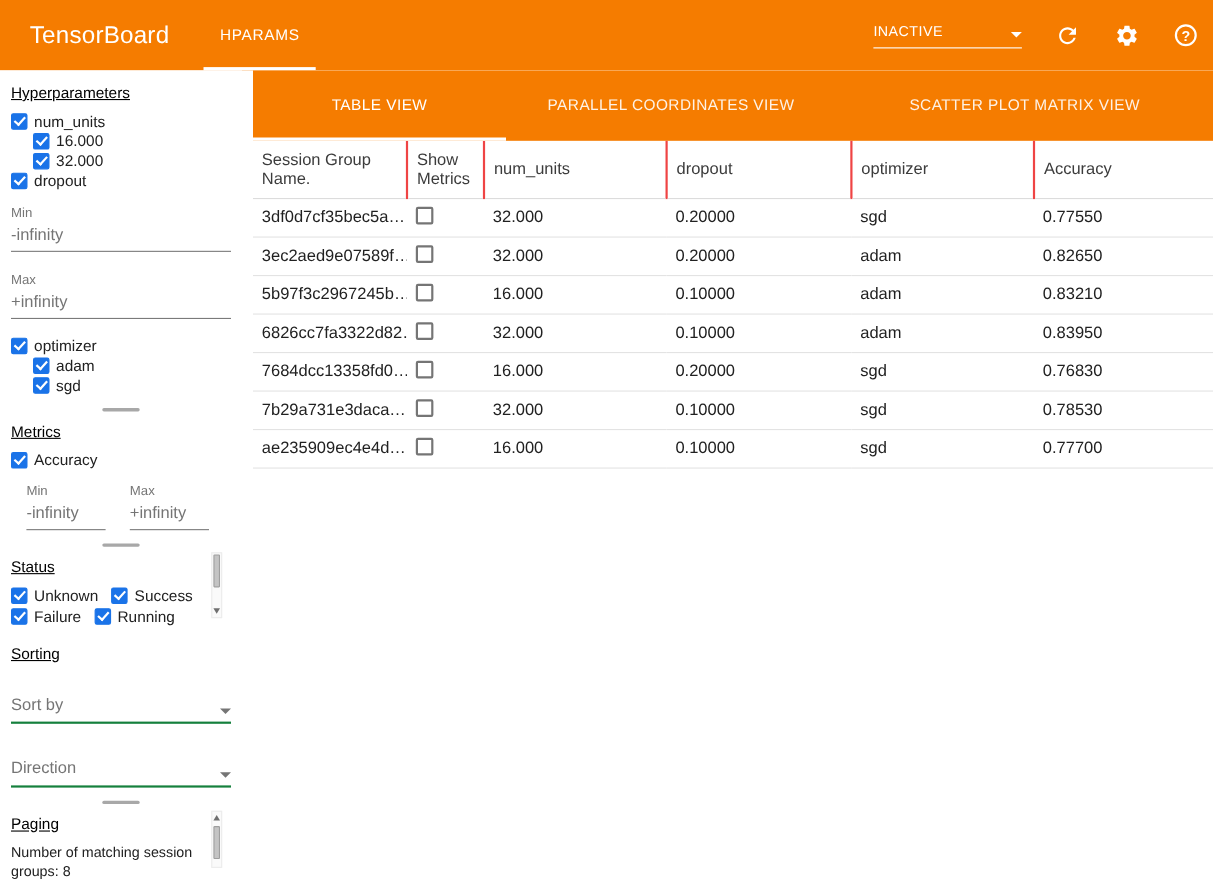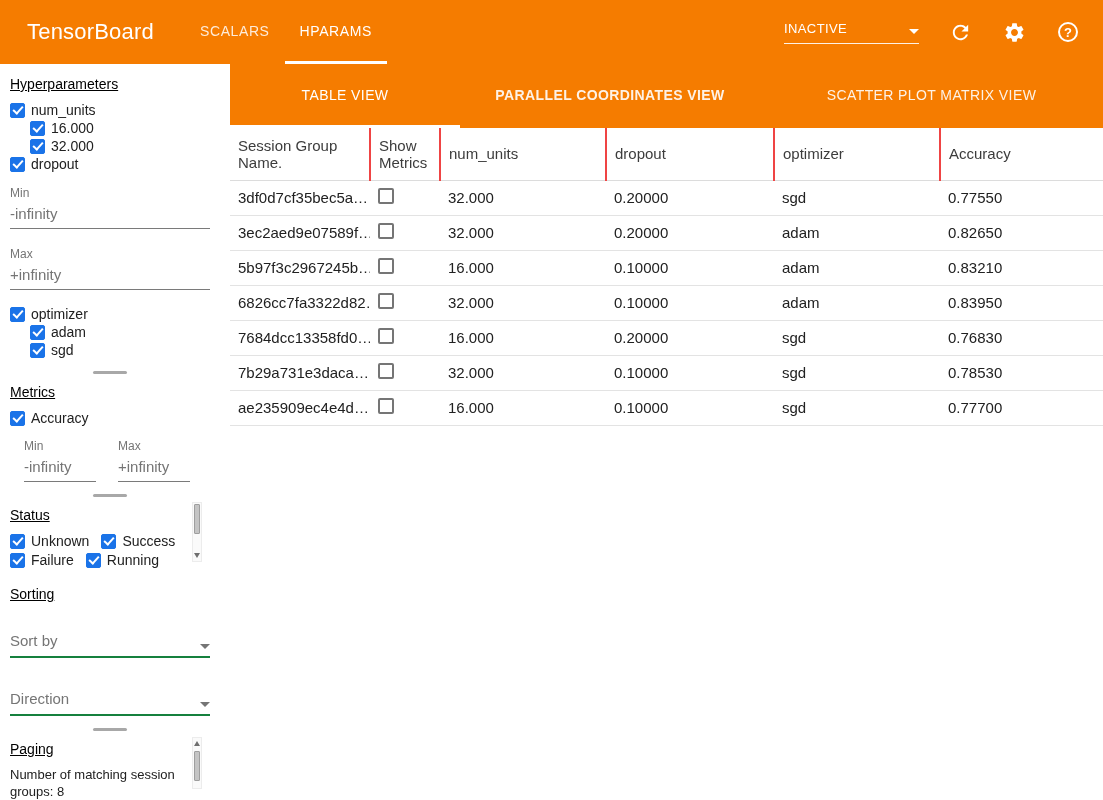--- a/index.html
+++ b/index.html
@@ -19,21 +19,21 @@
     font-size:22px; line-height:64px; padding-left:27px; width:185px;
     font-weight:400; letter-spacing:0.2px; flex:none;
   }
   .nav-tabs { display:flex; height:64px; }
   .nav-tab {
     padding:0 15px; display:flex; align-items:center; font-size:14px;
     letter-spacing:0.6px; cursor:pointer; border-bottom:3px solid transparent;
     color:rgba(255,255,255,0.85); text-transform:uppercase;
   }
   .nav-tab.active { color:#fff; border-bottom-color:#fff; }
-  .header-right { margin-left:auto; display:flex; align-items:center; gap:28px; padding-right:22px; }
+  .header-right { margin-left:auto; display:flex; align-items:center; gap:28px; padding-right:12px; }
   .status-select {
     width:135px; border-bottom:1px solid rgba(255,255,255,0.9);
     display:flex; justify-content:space-between; align-items:flex-end;
     padding-bottom:7px; font-size:13px; letter-spacing:0.4px; cursor:pointer;
   }
   .caret {
     width:0; height:0; border-left:5px solid transparent;
     border-right:5px solid transparent; border-top:5px solid #fff;
     margin-bottom:2px;
   }
@@ -112,21 +112,21 @@
 
   
   .main { position:absolute; top:64px; left:230px; width:873px; height:736px; background:#fff; }
   .view-tabs { height:64px; background:#f57c00; display:flex;text-align:center; }
   .view-tab {
     display:flex; align-items:center; justify-content:center;
     color:rgba(255,255,255,0.9); font-size:14px; letter-spacing:0.4px;
     border-bottom:3px solid transparent; cursor:pointer; text-transform:uppercase;
   }
   .view-tab.active { color:#fff; border-bottom-color:#fff; }
-  .vt-1 { width:230px; } .vt-2 { width:300px;font-weight:bold; } .vt-3 { width:343px; }
+  .vt-1 { width:230px; } .vt-2 { width:300px; } .vt-3 { width:343px; }
 
   table.grid { width:100%; border-collapse:collapse; table-layout:fixed; }
   table.grid th {
     height:52px; text-align:left; vertical-align:middle; font-weight:400;
     color:#3c3c3c; font-size:15px; padding:0 8px; line-height:17px;
     border-bottom:1px solid #dcdcdc; border-left:2px solid #ef4444;
   }
   table.grid th:first-child { border-left:none; }
   table.grid td {
     height:35px; vertical-align:middle; font-size:15px; color:#212121;
@@ -134,21 +134,20 @@
     white-space:nowrap; overflow:hidden;
   }
   .check-cell { padding-left:9px; }
 </style>
 </head>
 <body>
 
 <div class="header">
   <div class="logo">TensorBoard</div>
   <div class="nav-tabs">
-    <div class="nav-tab">SCALARS</div>
     <div class="nav-tab active">HPARAMS</div>
   </div>
   <div class="header-right">
     <div class="status-select">
       <span>INACTIVE</span>
       <span class="caret"></span>
     </div>
     <button class="icon-btn">
       <svg viewBox="0 0 24 24" width="23" height="23" fill="#fff">
           <path d="M17.65 6.35C16.2 4.9 14.21 4 12 4c-4.42 0-7.99 3.58-7.99 8s3.57 8 7.99 8c3.73 0 6.84-2.55 7.73-6h-2.08c-.82 2.33-3.04 4-5.65 4-3.31 0-6-2.69-6-6s2.69-6 6-6c1.66 0 3.14.69 4.22 1.78L13 11h7V4l-2.35 2.35z"></path>

